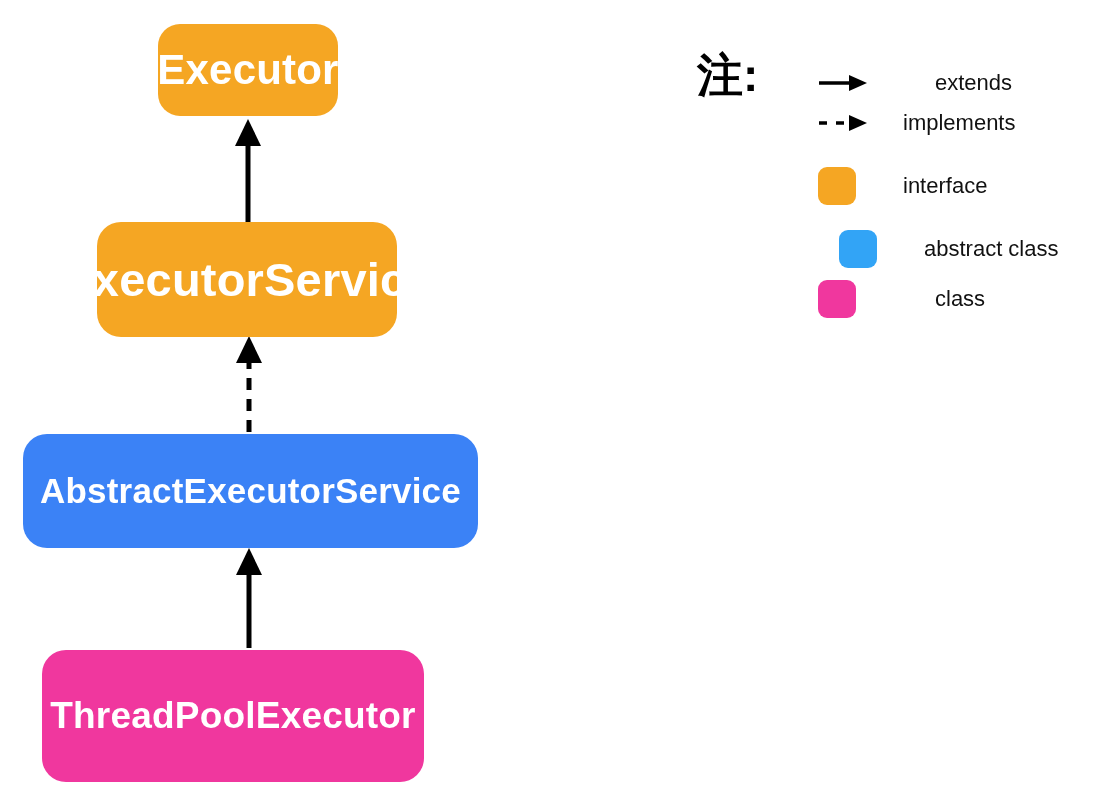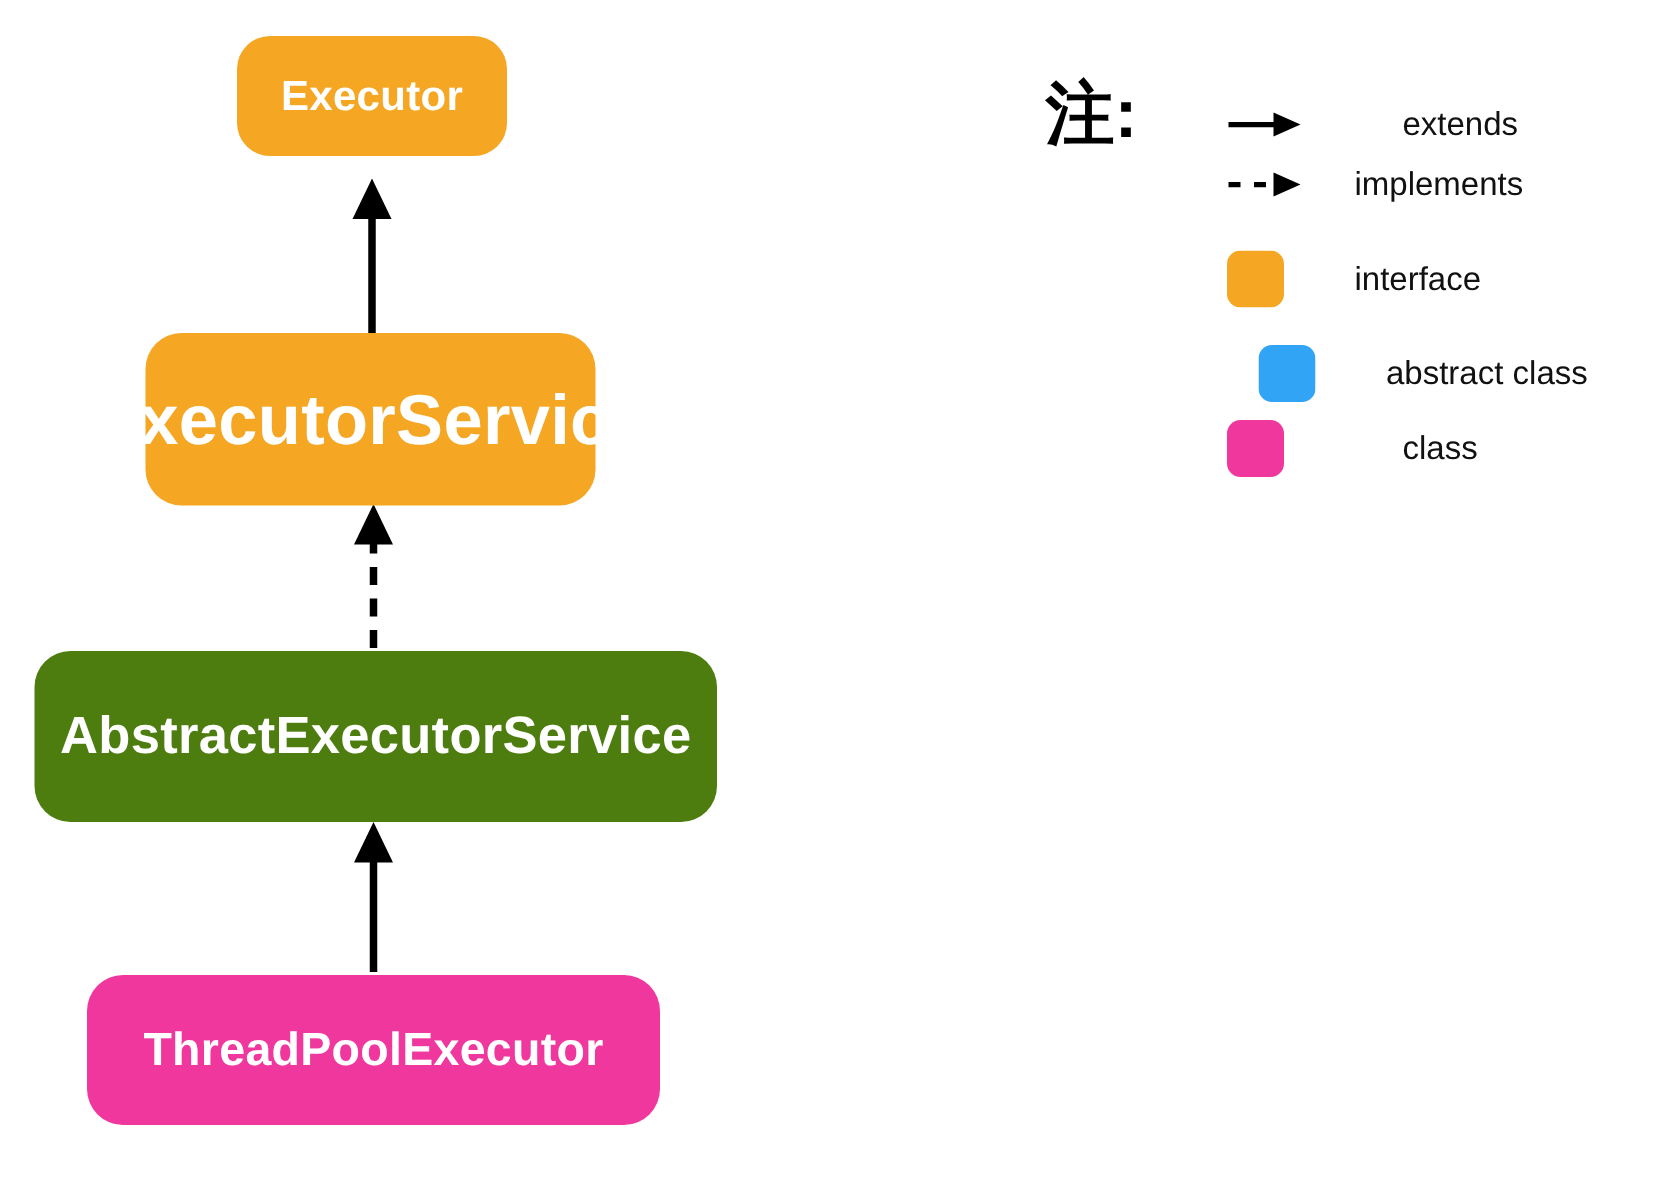--- a/index.html
+++ b/index.html
@@ -18,38 +18,38 @@
     display: flex;
     align-items: center;
     justify-content: center;
     color: #ffffff;
     font-weight: bold;
     border-radius: 24px;
     letter-spacing: 0.2px;
     white-space: nowrap;
   }
   .node-interface { background: #F5A623; }
-  .node-abstract  { background: #4d7c0f; }
+  .node-abstract  { background: #3b82f6; }
   .node-class     { background: #F0379E; }
 
   .node-executor {
-    left: 158px; top: 24px; width: 180px; height: 80px;
-    font-size: 28px; border-radius: 22px;
+    left: 158px; top: 24px; width: 180px; height: 92px;
+    font-size: 42px; border-radius: 22px;
   }
   .node-executor-service {
     left: 97px; top: 222px; width: 300px; height: 115px;
     font-size: 47px;
   }
   .node-abstract-executor-service {
     left: 23px; top: 434px; width: 455px; height: 114px;
     font-size: 35px;
   }
   .node-thread-pool-executor {
-    left: 58px; top: 650px; width: 382px; height: 100px;
-    font-size: 31px;
+    left: 42px; top: 650px; width: 382px; height: 132px;
+    font-size: 37px;
   }
 
   .edges-layer {
     position: absolute;
     left: 0; top: 0;
     width: 1110px; height: 786px;
     pointer-events: none;
   }
 
   

